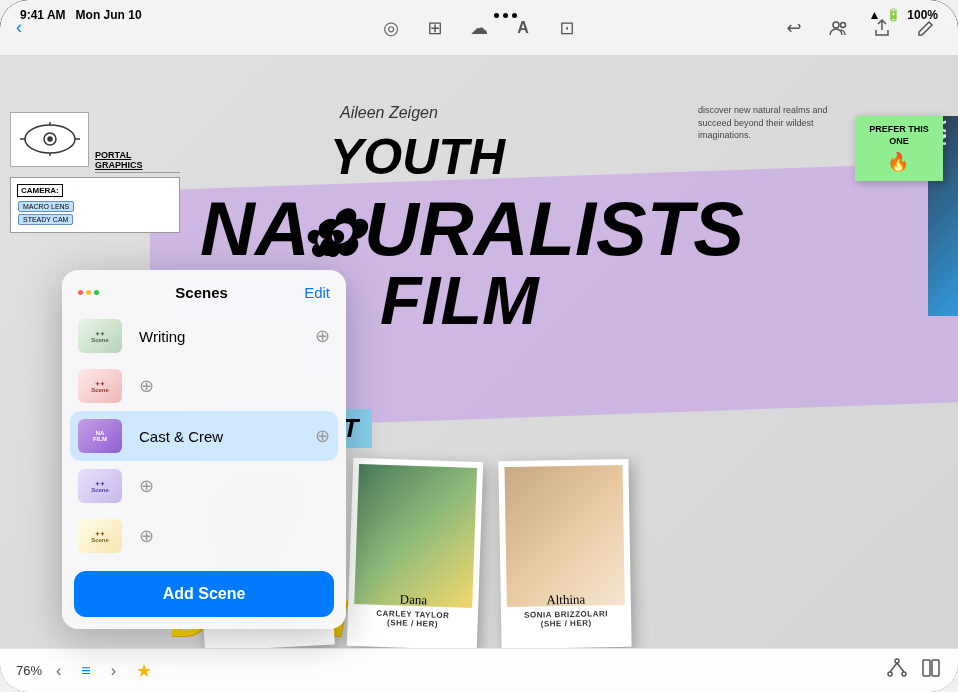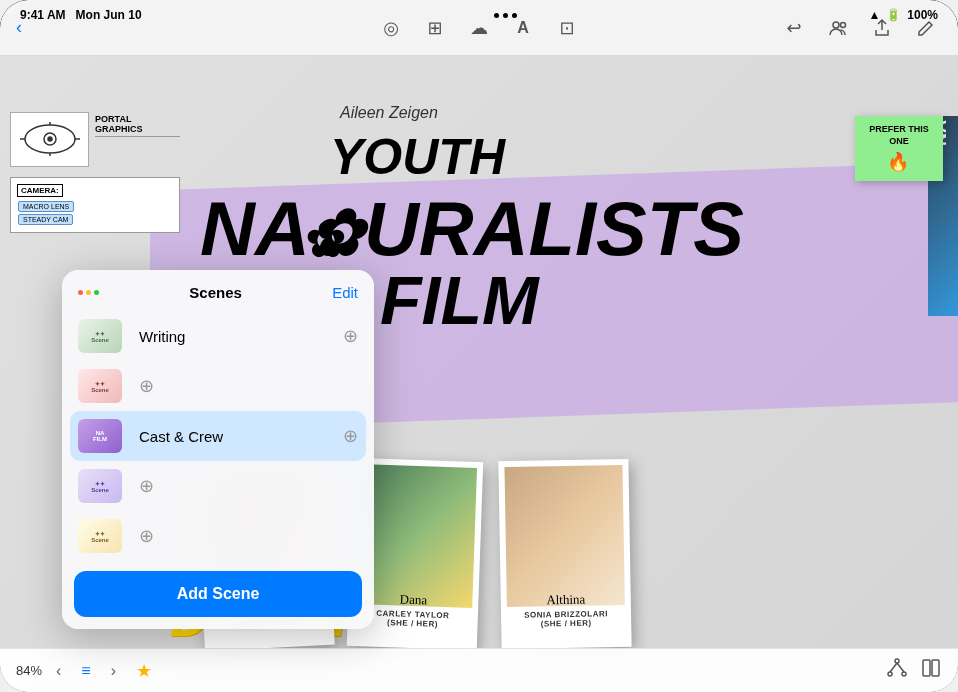--- a/index.html
+++ b/index.html
@@ -238,21 +238,21 @@
       font-size: 18px;
       color: #555;
       cursor: pointer;
     }
 
     
     .scenes-panel {
       position: absolute;
       top: 270px;
       left: 62px;
-      width: 312px;
+      width: 284px;
       background: rgba(248, 248, 250, 0.97);
       backdrop-filter: blur(20px);
       border-radius: 16px;
       box-shadow: 0 8px 40px rgba(0,0,0,0.25);
       overflow: hidden;
       z-index: 60;
     }
 
     .scenes-header {
       display: flex;
@@ -631,33 +631,34 @@
     </div>
   </div>
 
   <div class="canvas-content">
     <div class="canvas-inner">
 
       <div class="brush-bg"></div>
 
       <div class="aileen-label">Aileen Zeigen</div>
 
+      <div class="top-desc">discover new natural realms and succeed beyond their wildest imaginations.</div>
 
       <div class="canvas-text-youth">YOUTH</div>
 
       <div class="flower-deco">✿</div>
 
       <div class="canvas-text-naturalists">
         NA<span style="font-size:0.85em;">✿</span>URALISTS
       </div>
 
       <div class="canvas-text-film">FILM</div>
 
       <div class="left-sketch">
-        <div style="display:flex; align-items:flex-start; gap:6px;">
+        <div style="display:flex; align-items:flex-end; gap:6px;text-decoration:underline;">
           <div class="eye-sketch">
             <svg width="60" height="35" viewBox="0 0 60 35" class="eye-svg">
               <ellipse cx="30" cy="17" rx="25" ry="14"></ellipse>
               <circle cx="30" cy="17" r="6"></circle>
               <circle cx="30" cy="17" r="2" fill="#333"></circle>
               <line x1="30" y1="3" x2="30" y2="0"></line>
               <line x1="30" y1="31" x2="30" y2="34"></line>
               <line x1="5" y1="17" x2="0" y2="17"></line>
               <line x1="55" y1="17" x2="60" y2="17"></line>
             </svg>
@@ -778,21 +779,21 @@
       </div>
 
     </div>
 
     <button class="add-scene-btn">Add Scene</button>
 
   </div>
 
   <div class="bottom-toolbar">
     <div class="toolbar-nav">
-      <span class="zoom-level">84%</span>
+      <span class="zoom-level">76%</span>
       <span class="toolbar-nav-btn">‹</span>
       <span class="toolbar-nav-btn active">≡</span>
       <span class="toolbar-nav-btn">›</span>
       <span class="toolbar-nav-btn" style="color:#FFB800; font-size:18px;">★</span>
     </div>
     <div class="toolbar-right">
       <div class="toolbar-icon">
         <svg width="22" height="22" viewBox="0 0 22 22" fill="none" stroke="#555" stroke-width="1.5">
           <circle cx="11" cy="4" r="2"></circle>
           <circle cx="4" cy="17" r="2"></circle>

